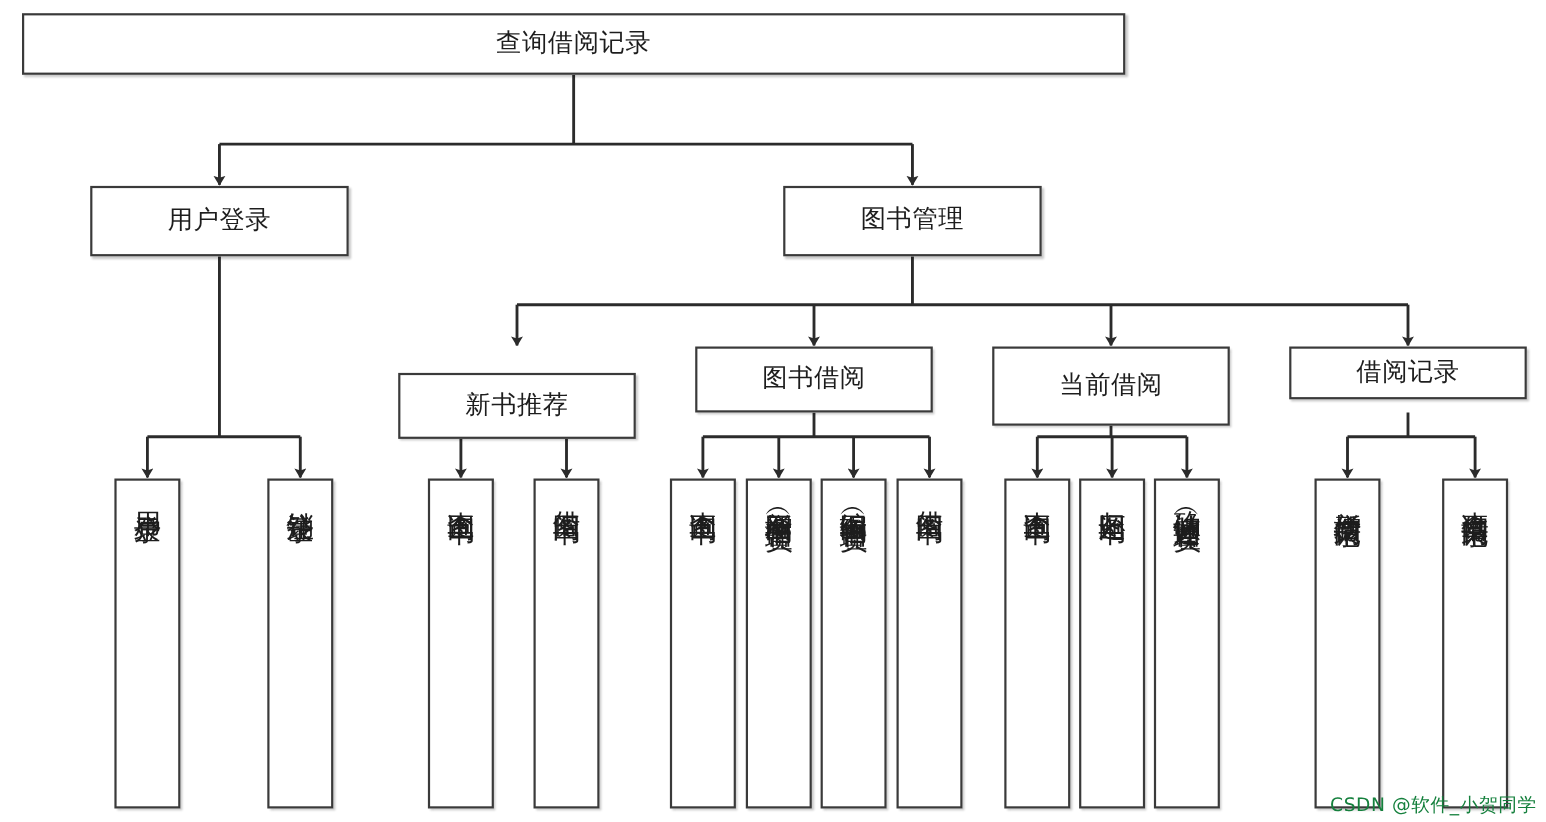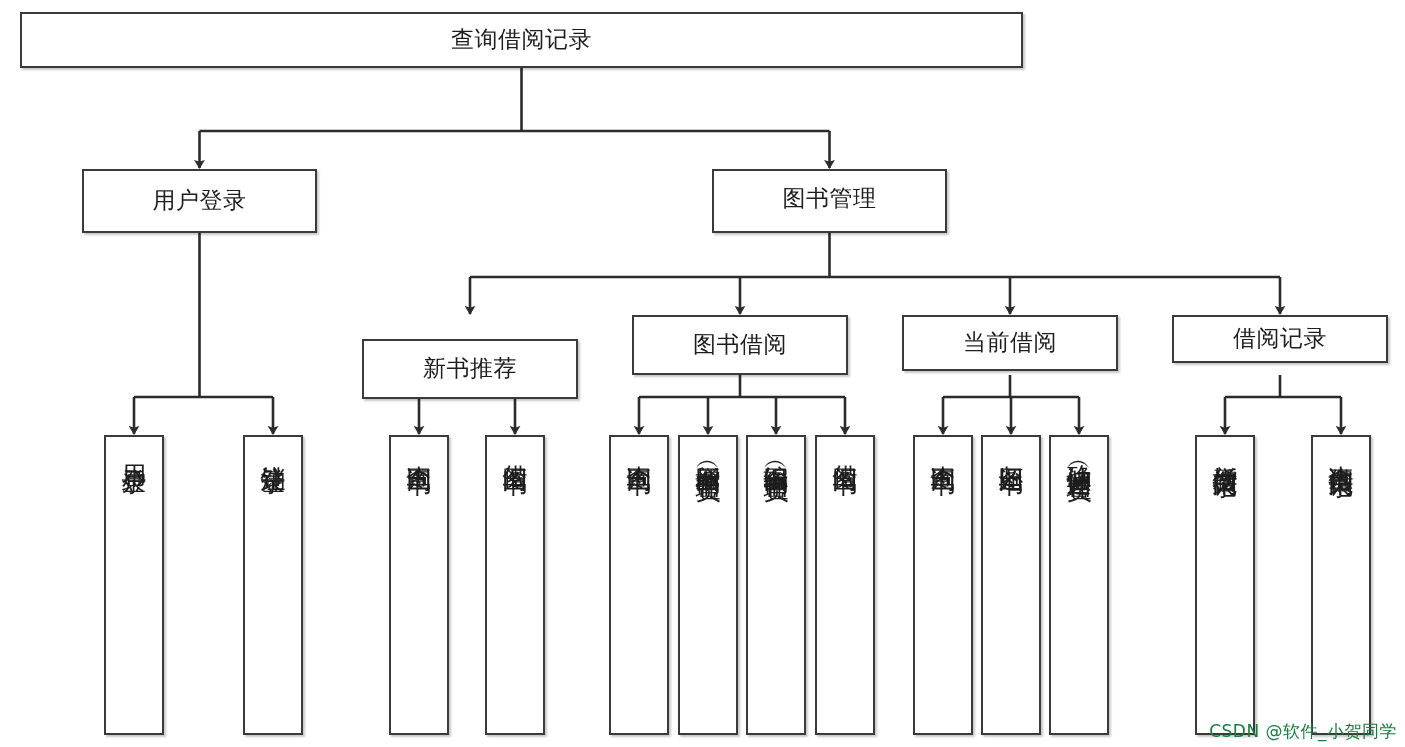--- a/index.html
+++ b/index.html
@@ -123,21 +123,21 @@
       </div>
       <div class="node horiz" style="left: 712px; top: 169px; width: 235px; height: 64px; font-family: Liberation Mono, monospace;">
         <span class="lbl">图书管理</span>
       </div>
       <div class="node horiz" style="left: 362px; top: 315px; width: 216px; height: 60px; margin-top: 24px;">
         <span class="lbl">新书推荐</span>
       </div>
       <div class="node horiz" style="left: 632px; top: 315px; width: 216px; height: 60px; justify-content: center;">
         <span class="lbl">图书借阅</span>
       </div>
-      <div class="node horiz" style="left: 902px; top: 315px; width: 216px; height: 56px;">
+      <div class="node horiz" style="left: 902px; top: 315px; width: 216px; height: 72px;">
         <span class="lbl">当前借阅</span>
       </div>
       <div class="node horiz" style="left: 1172px; top: 315px; width: 216px; height: 48px;">
         <span class="lbl">借阅记录</span>
       </div>
       <div class="node vert" style="left: 104px; top: 435px; width: 60px; height: 300px;">
         <span class="lbl">用户登录</span>
       </div>
       <div class="node vert" style="left: 243px; top: 435px; width: 60px; height: 300px;">
         <span class="lbl">注销登录</span>

